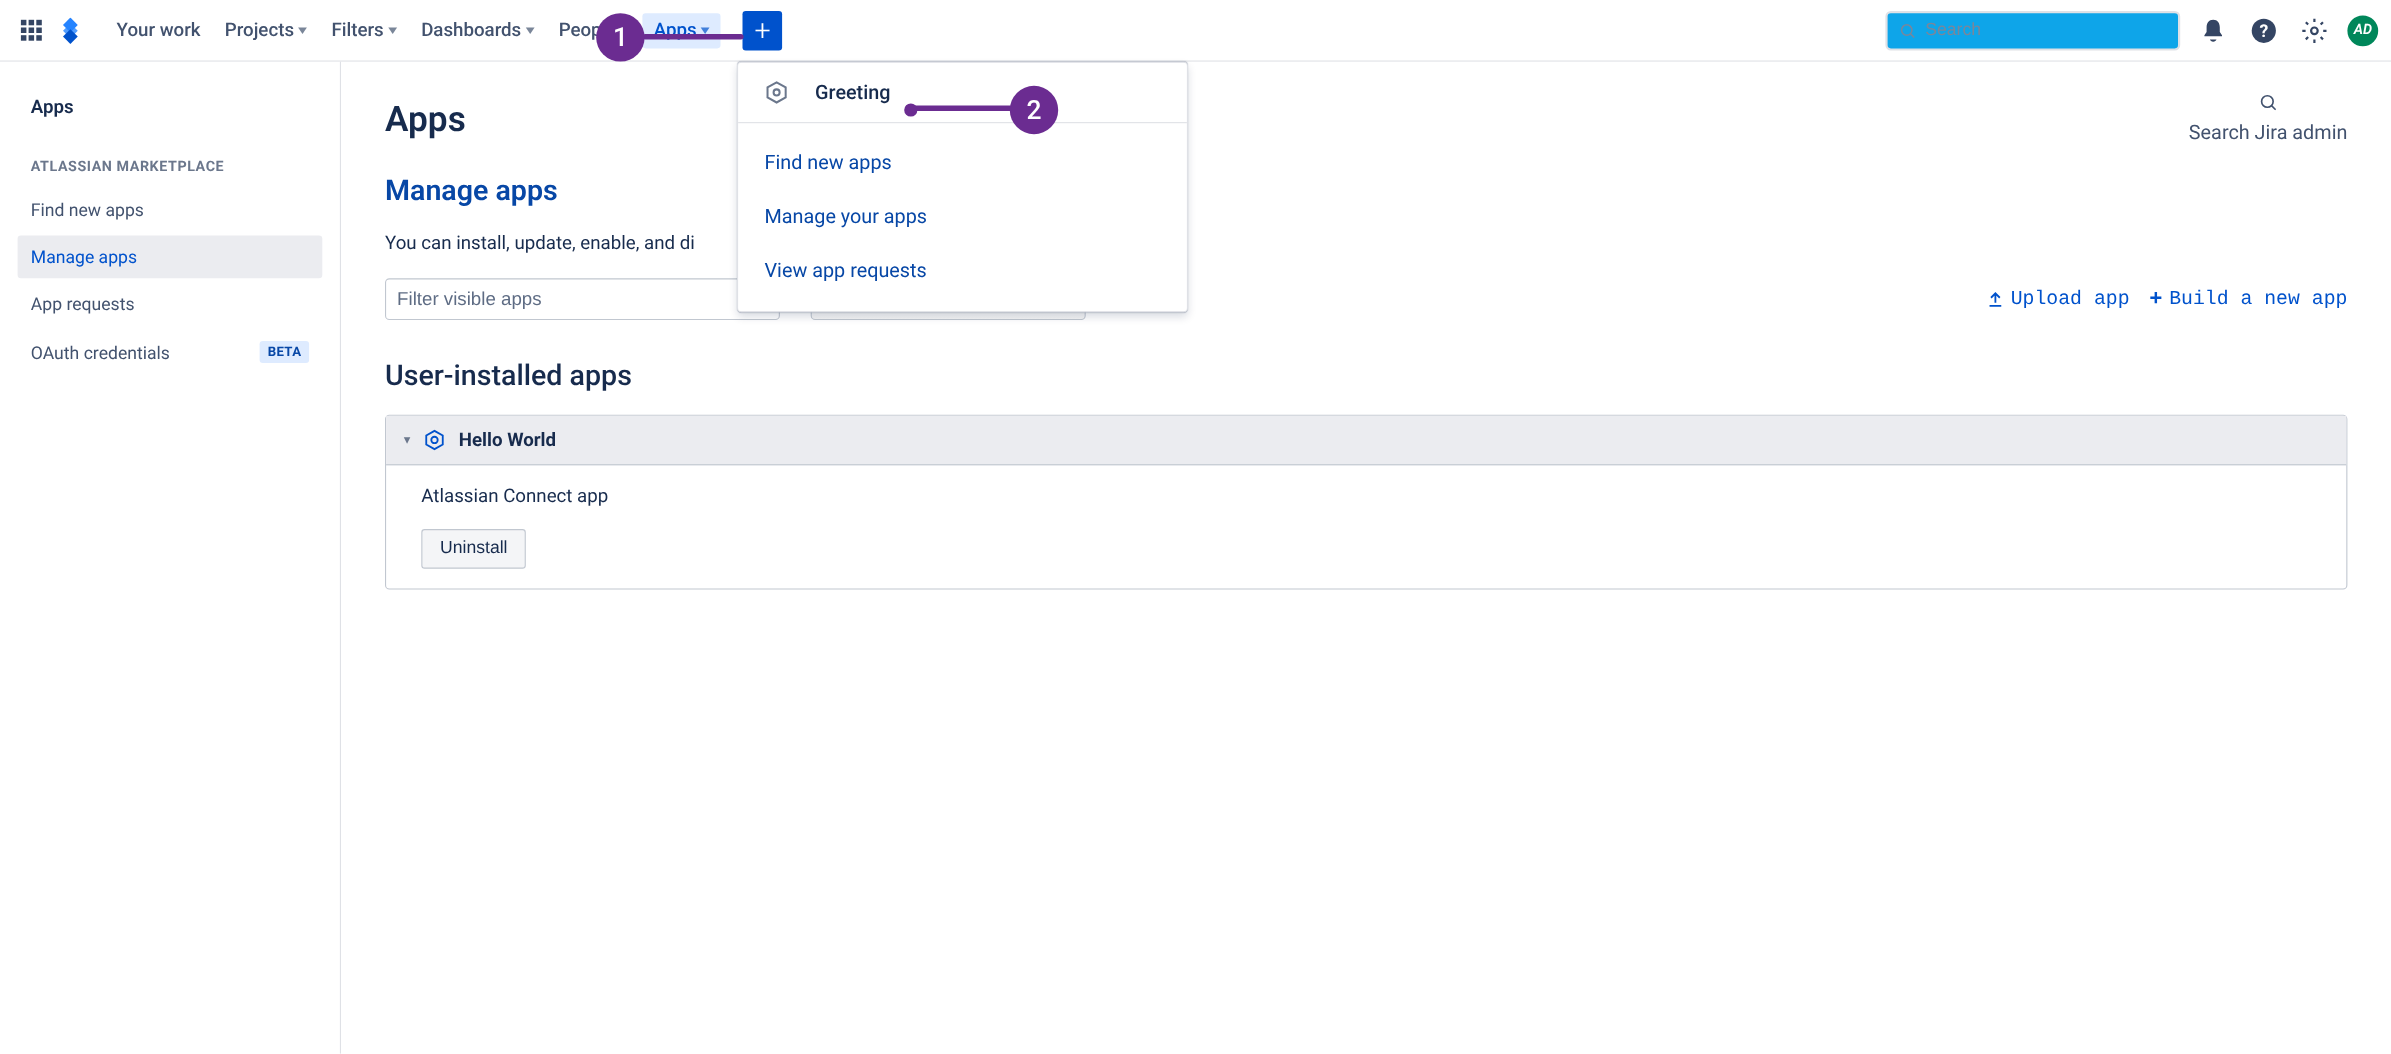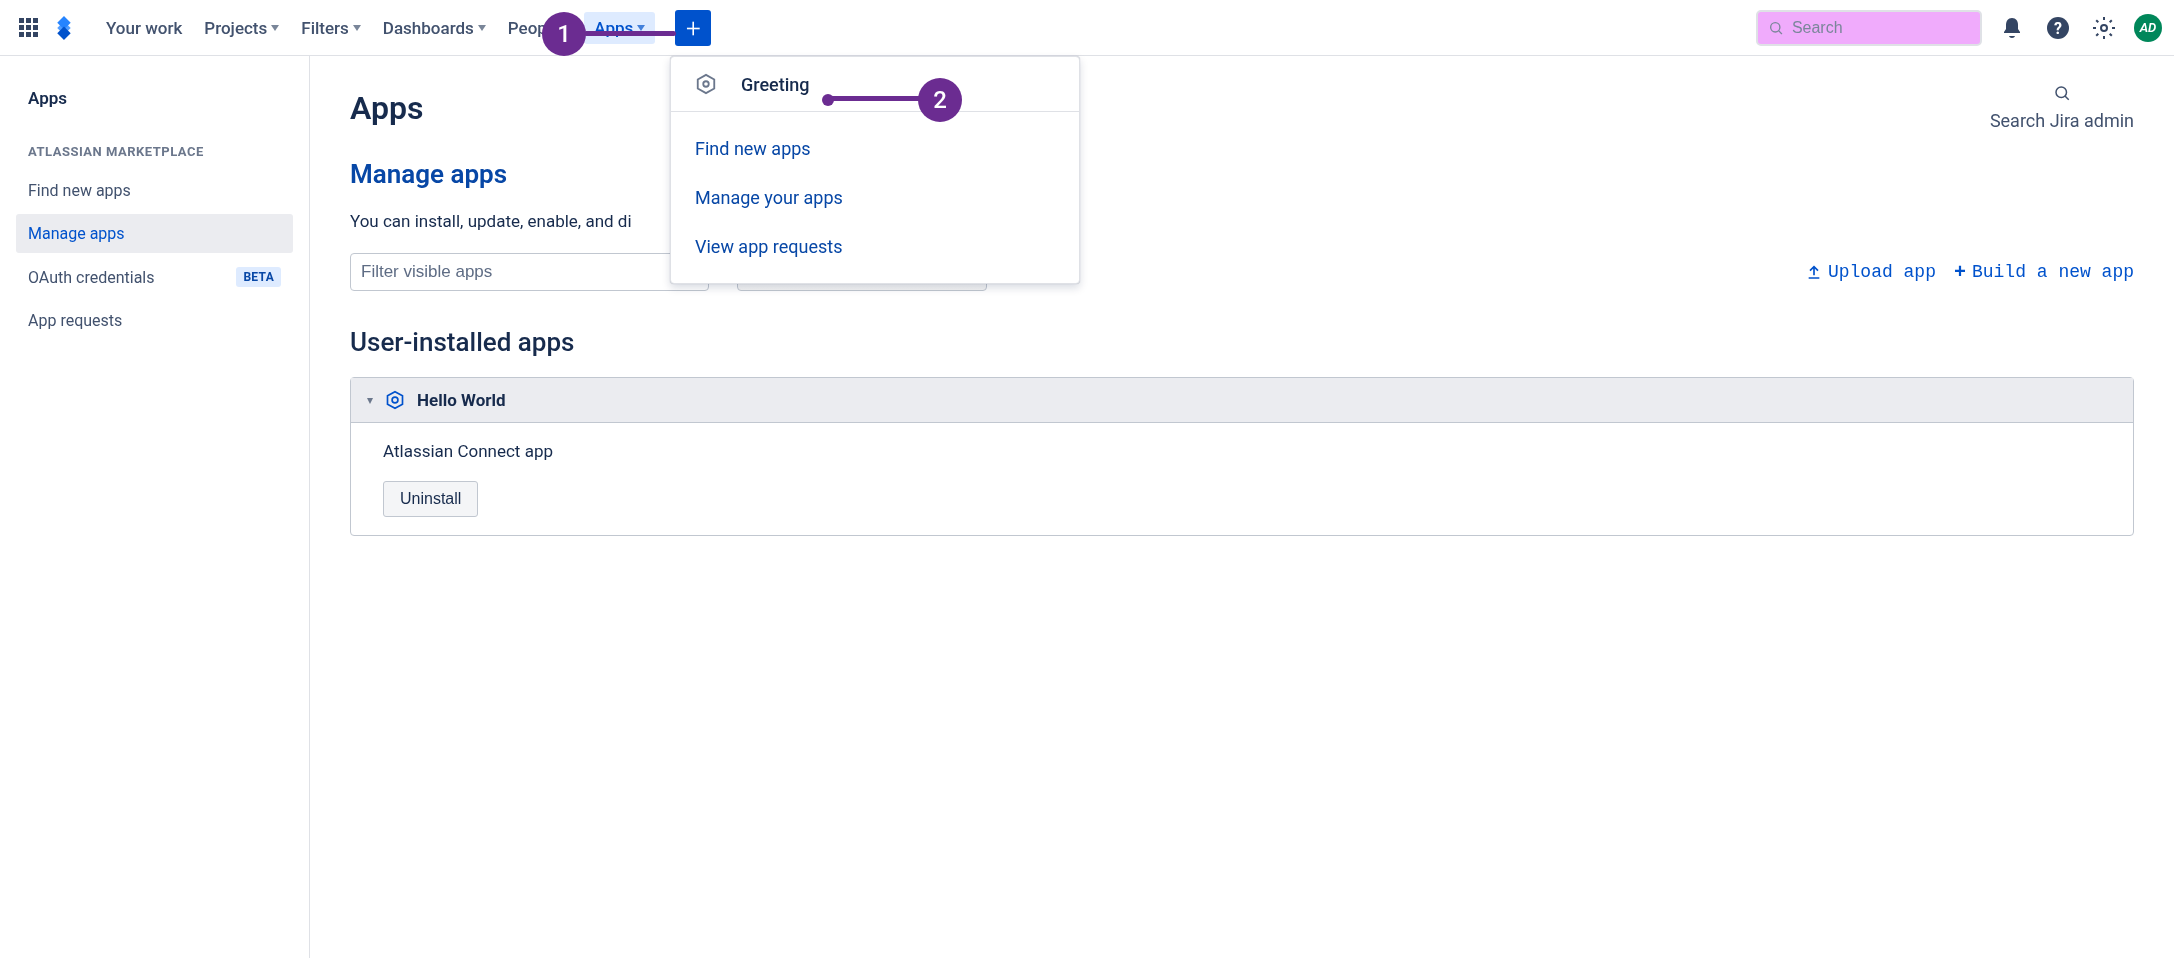--- a/index.html
+++ b/index.html
@@ -100,27 +100,27 @@
     }
     .topnav-right {
       margin-left: auto;
       display: flex;
       align-items: center;
       gap: 14px;
     }
     .search-box {
       display: flex;
       align-items: center;
-      width: 226px;
+      width: 268px;
       height: 36px;
       border: 2px solid #dfe1e6;
       border-radius: 5px;
       padding: 0 10px;
       gap: 8px;
-      background: #f0abfc;
+      background: #0ea5e9;
     }
     .search-box input {
       border: none;
       outline: none;
       background: transparent;
       font-size: 16px;
       width: 100%;
       color: #172B4D;
     }
     .search-box input::placeholder { color: #7A869A; }
@@ -533,25 +533,25 @@
   <div class="sidebar">
     <div class="sidebar-title">Apps</div>
     <div class="sidebar-section-label">ATLASSIAN MARKETPLACE</div>
     <div class="sidebar-item">
       <span>Find new apps</span>
     </div>
     <div class="sidebar-item active">
       <span>Manage apps</span>
     </div>
     <div class="sidebar-item">
+      <span>App requests</span>
+    </div>
+    <div class="sidebar-item">
       <span>OAuth credentials</span>
       <span class="beta-badge">BETA</span>
-    </div>
-    <div class="sidebar-item">
-      <span>App requests</span>
     </div>
   </div>
 
   <div class="main">
     <div class="main-header-row">
       <h1 class="page-title">Apps</h1>
       <div class="admin-search">
         <svg width="18" height="18" viewBox="0 0 24 24" fill="none" stroke="#42526E" stroke-width="2">
           <circle cx="11" cy="11" r="7"></circle>
             <line x1="21" y1="21" x2="16" y2="16"></line>

